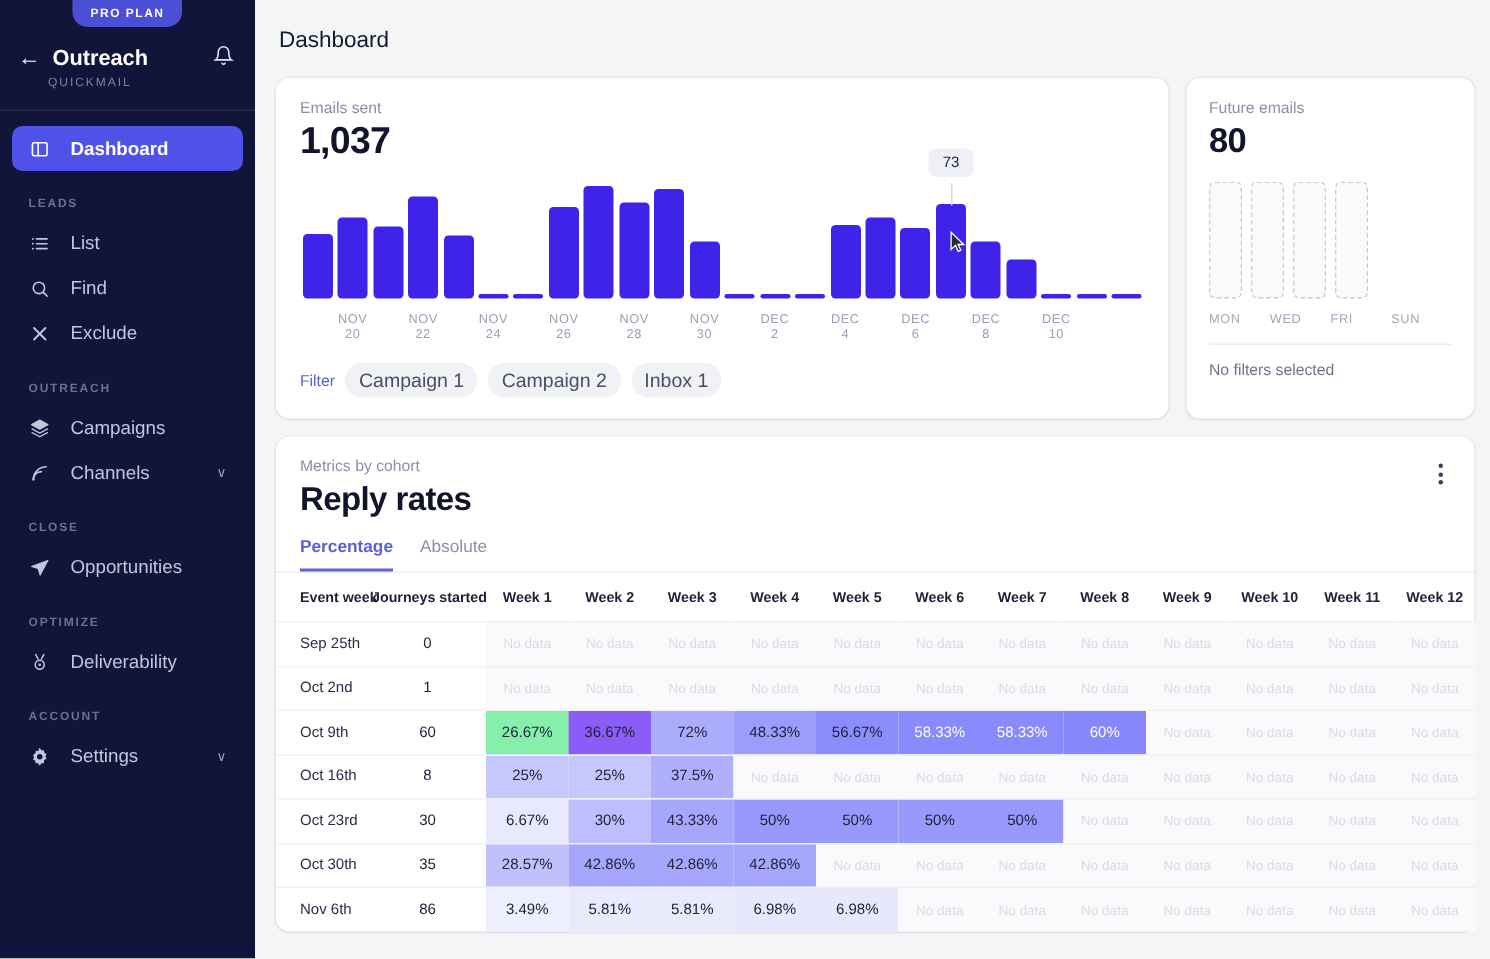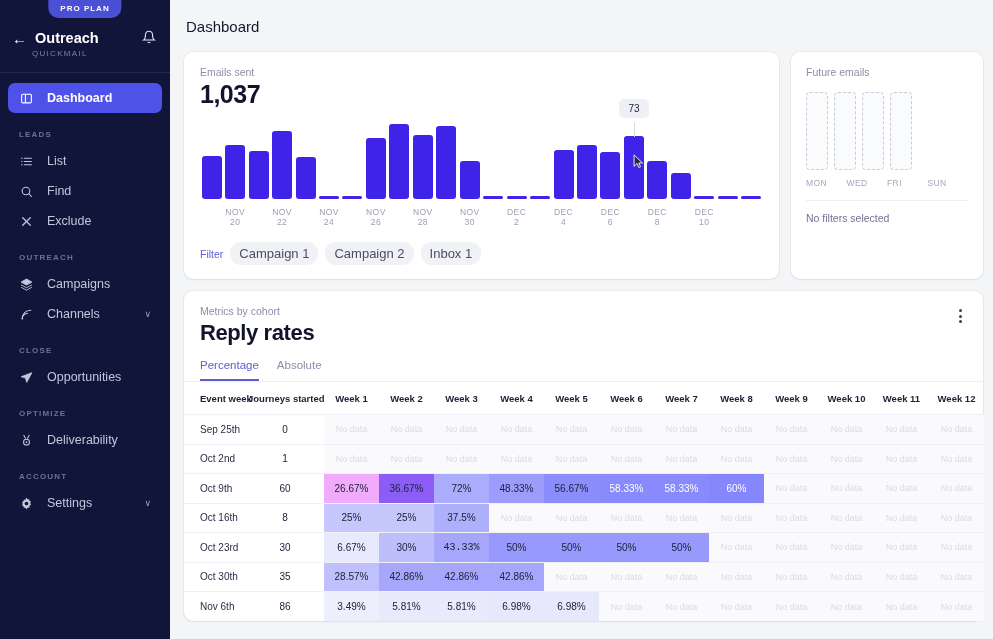--- a/index.html
+++ b/index.html
@@ -107,21 +107,21 @@
   .rates-title { font-size: 22px; font-weight: bold; color: #12142b; margin-top: 3px; letter-spacing: -.4px; }
   .kebab {
     position: absolute; right: 14px; top: 14px;
     width: 18px; height: 22px; display: flex; flex-direction: column;
     align-items: center; justify-content: center; gap: 2.5px; cursor: pointer;
   }
   .kebab i { width: 3px; height: 3px; background: #3b3e55; border-radius: 50%; display: block; }
 
   .tabs { display: flex; gap: 18px; padding: 13px 16px 0; border-bottom: 1px solid #edeef3; }
   .tab { font-size: 11.5px; color: #8b8fa8; padding-bottom: 8px; cursor: pointer; }
-  .tab.active { color: #5c60d4; border-bottom: 2px solid #5c60d4; font-weight: 400; }
+  .tab.active { color: #5c60d4; border-bottom: 2px solid #5c60d4; font-weight: 700; }
 
   table { width: 100%; border-collapse: collapse; table-layout: fixed; }
   th {
     font-size: 9.5px; font-weight: bold; color: #1d2036;
     padding: 11px 2px 10px; text-align: center; white-space: nowrap;
   }
   th.c-week { width: 55px; }
   th.c-event { width: 62px; text-align: left; padding-left: 16px; }
   th.c-started { width: 78px; }
   td {
@@ -378,20 +378,21 @@
         <div class="filters">
           <span class="filter-label">Filter</span>
           <span class="chip">Campaign 1</span>
           <span class="chip">Campaign 2</span>
           <span class="chip">Inbox 1</span>
         </div>
       </div>
 
       <div class="card card-future">
         <div class="kpi-label">Future emails</div>
+        <div class="kpi-value small">80</div>
         <div class="ghost-bars" id="ghostbars">
             <div class="ghost"></div>
             <div class="ghost"></div>
             <div class="ghost"></div>
             <div class="ghost"></div>
           </div>
         <div class="ghost-axis">
           <span>MON</span>
           <span>WED</span>
           <span>FRI</span>
@@ -463,21 +464,21 @@
               <td class="nd">No data</td>
               <td class="nd">No data</td>
               <td class="nd">No data</td>
               <td class="nd">No data</td>
               <td class="nd">No data</td>
               <td class="nd">No data</td>
             </tr>
             <tr>
               <td class="ev">Oct 9th</td>
               <td>60</td>
-              <td style="background: #f0abfc;">26.67%</td>
+              <td style="background: #86efac;">26.67%</td>
               <td style="background: #8b5cf6;">36.67%</td>
               <td style="background: rgb(171, 172, 252);">72%</td>
               <td style="background: rgb(155, 156, 252);">48.33%</td>
               <td style="background: rgb(140, 141, 252);">56.67%</td>
               <td style="background: rgb(137, 138, 252); color: rgb(255, 255, 255);">58.33%</td>
               <td style="background: rgb(137, 138, 252); color: rgb(255, 255, 255);">58.33%</td>
               <td style="background: rgb(134, 135, 252); color: rgb(255, 255, 255);">60%</td>
               <td class="nd">No data</td>
               <td class="nd">No data</td>
               <td class="nd">No data</td>
@@ -497,21 +498,21 @@
               <td class="nd">No data</td>
               <td class="nd">No data</td>
               <td class="nd">No data</td>
               <td class="nd">No data</td>
             </tr>
             <tr>
               <td class="ev">Oct 23rd</td>
               <td>30</td>
               <td style="background: rgb(232, 233, 252);">6.67%</td>
               <td style="background: rgb(189, 190, 252);">30%</td>
-              <td style="background: rgb(165, 166, 252); font-family: Liberation Mono, monospace;">43.33%</td>
+              <td style="background: rgb(165, 166, 252);">43.33%</td>
               <td style="background: rgb(152, 153, 252);">50%</td>
               <td style="background: rgb(152, 153, 252);">50%</td>
               <td style="background: rgb(152, 153, 252);">50%</td>
               <td style="background: rgb(152, 153, 252);">50%</td>
               <td class="nd">No data</td>
               <td class="nd">No data</td>
               <td class="nd">No data</td>
               <td class="nd">No data</td>
               <td class="nd">No data</td>
             </tr>

